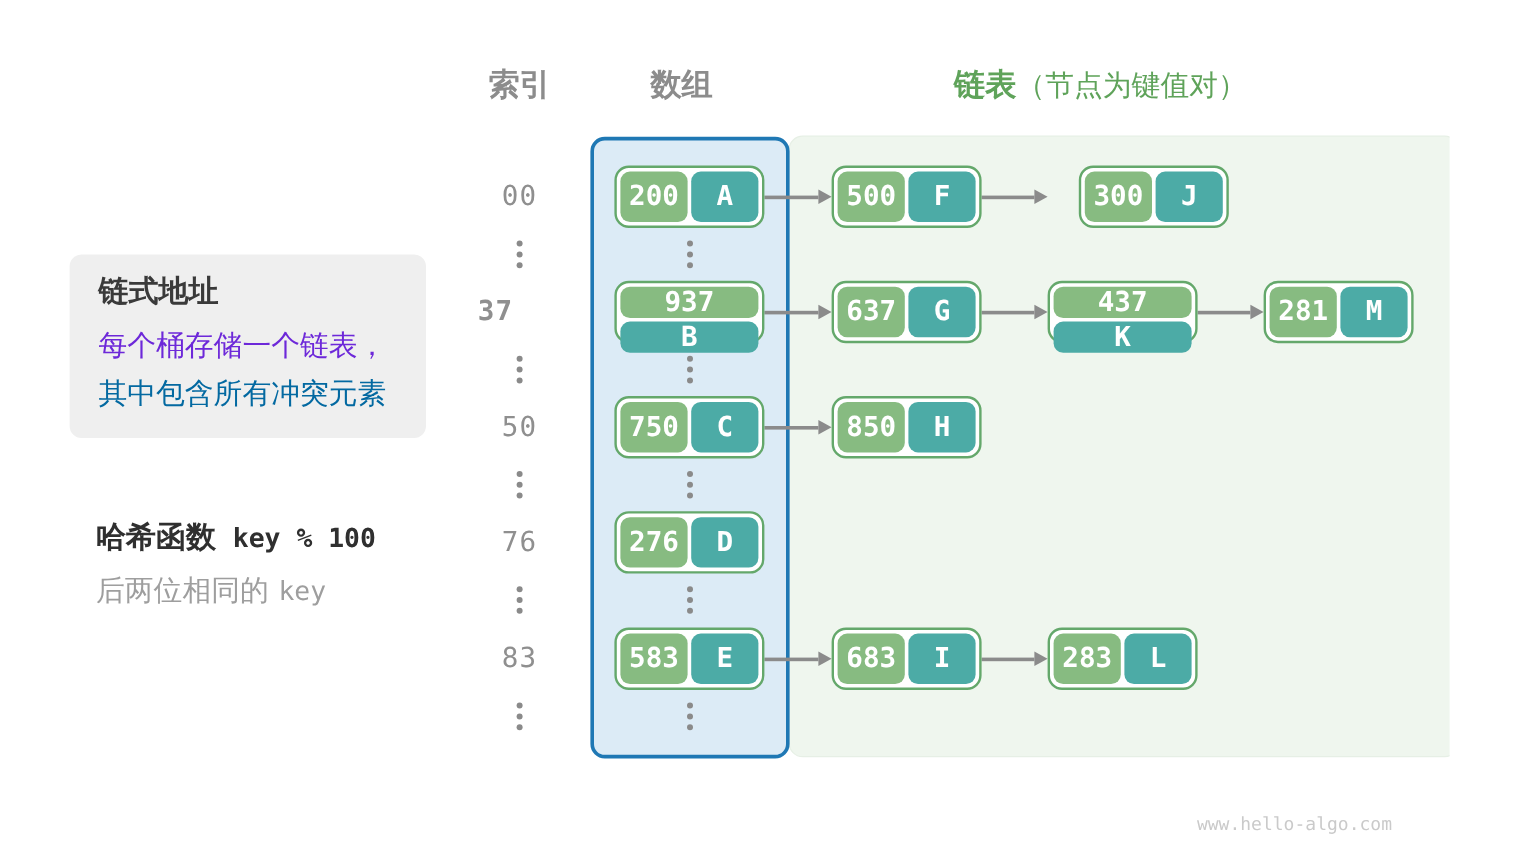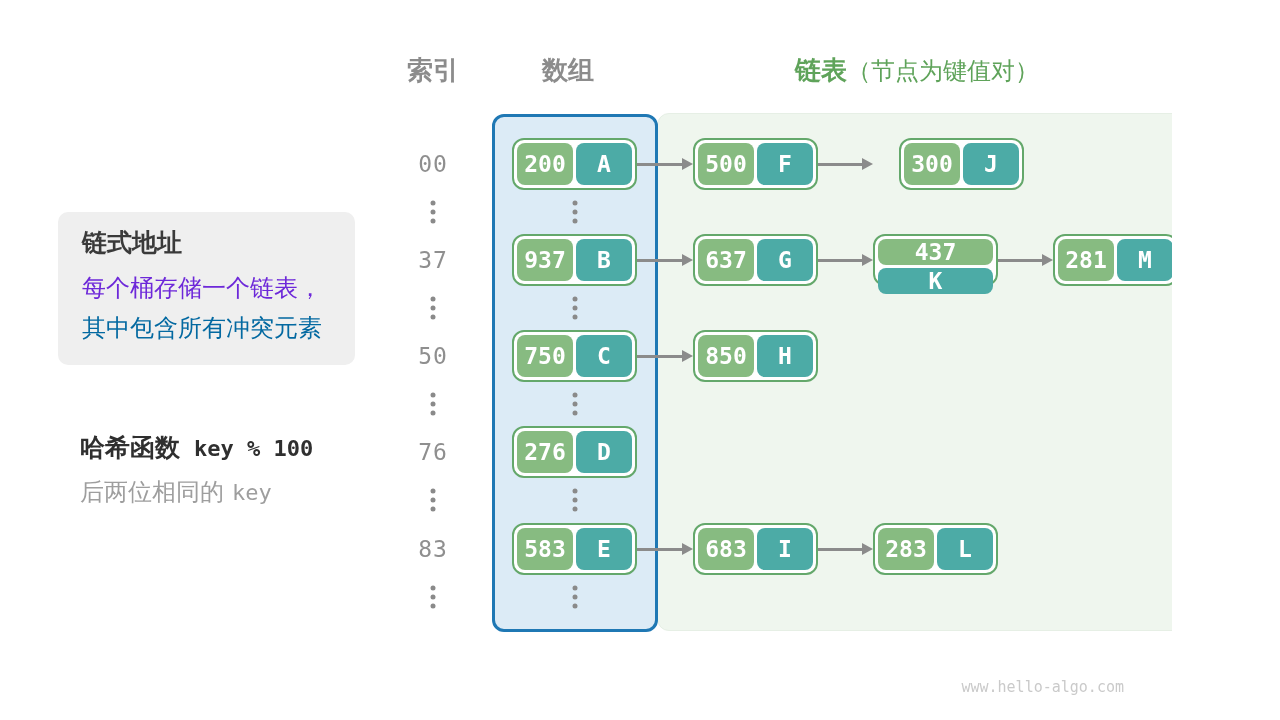--- a/index.html
+++ b/index.html
@@ -1,18 +1,18 @@
 <!DOCTYPE html>
 <html><head>
 <meta charset="utf-8">
 <style>
   html,body{margin:0;padding:0;background:#fff;}
   #canvas{
     position:relative;width:1172px;height:720px;background:#ffffff;
-    font-family:"DejaVu Sans",sans-serif;overflow:hidden;
+    font-family:"DejaVu Sans",sans-serif;overflow:hidden;padding-left:36px;
     --accent-green:#5fa35a;--node-key-bg:#87bb81;--node-value-bg:#4caba6;
     --node-border:#64a86b;--array-border:#1f78b4;--array-bg:#dcebf6;--list-bg:#eff6ee;
   }
   .mono{font-family:"DejaVu Sans Mono",monospace;}
   
   .hdr{position:absolute;top:53px;font-size:26px;font-weight:bold;color:#8c8c8c;white-space:nowrap;}
   .hdr.centered{transform:translateX(-50%);}
   .hdr-list{color:var(--accent-green);}
   .hdr-note{font-size:24px;font-weight:500;color:var(--accent-green);}
   
@@ -95,22 +95,22 @@
       <div class="dots" style="left: 433px; top: 212px;">
         <span class="dot"></span>
         <span class="dot"></span>
         <span class="dot"></span>
       </div>
       <div class="dots" style="left: 575px; top: 212px;">
         <span class="dot"></span>
         <span class="dot"></span>
         <span class="dot"></span>
       </div>
-      <div class="idx" style="left: 433px; top: 260px;">37</div>
-      <div class="node" style="left: 512px; top: 234px;">
+      <div class="idx" style="left: 413px; top: 260px; font-weight: bold;">37</div>
+      <div class="node" style="left: 512px; top: 234px; flex-direction: column;">
         <span class="node-key">937</span>
         <span class="node-value">B</span>
       </div>
       <div class="arrow" style="left: 637px; top: 258.5px; width: 45px;"></div>
       <div class="node" style="left: 693px; top: 234px;">
         <span class="node-key">637</span>
         <span class="node-value">G</span>
       </div>
       <div class="arrow" style="left: 818px; top: 258.5px; width: 44px;"></div>
       <div class="node" style="left: 873px; top: 234px; flex-direction: column;">

